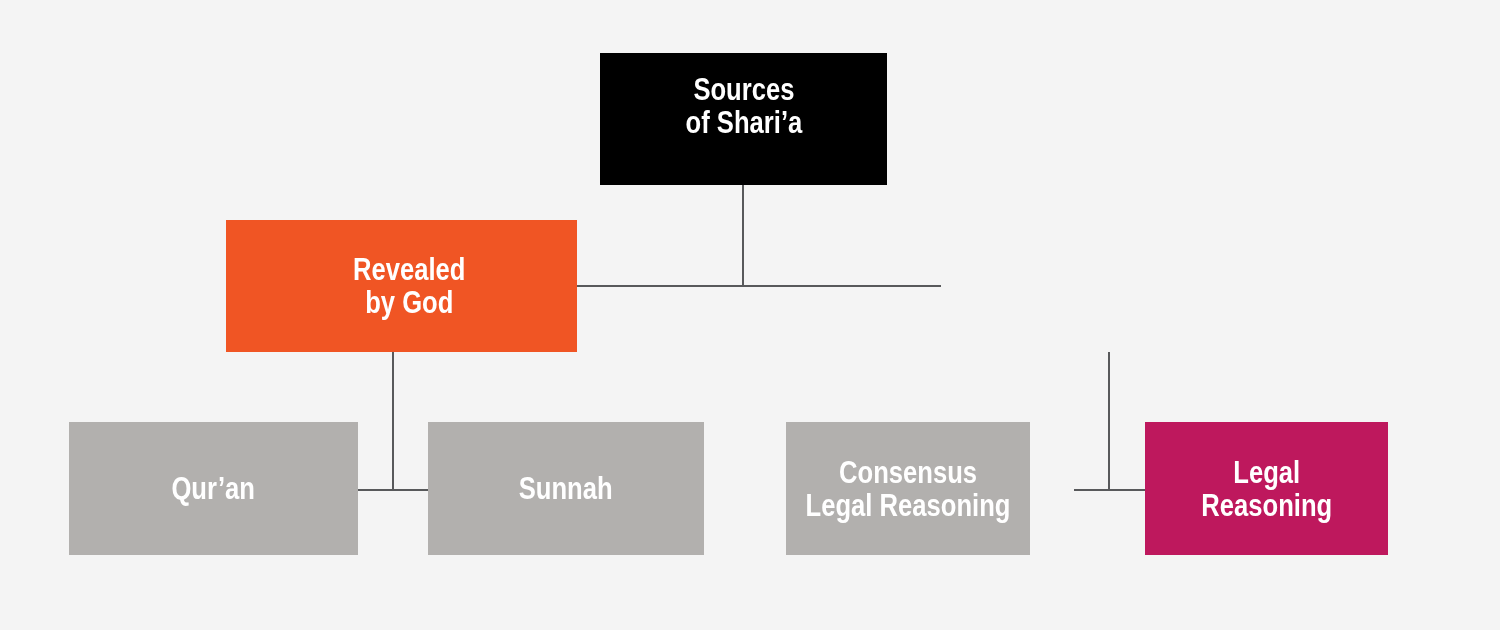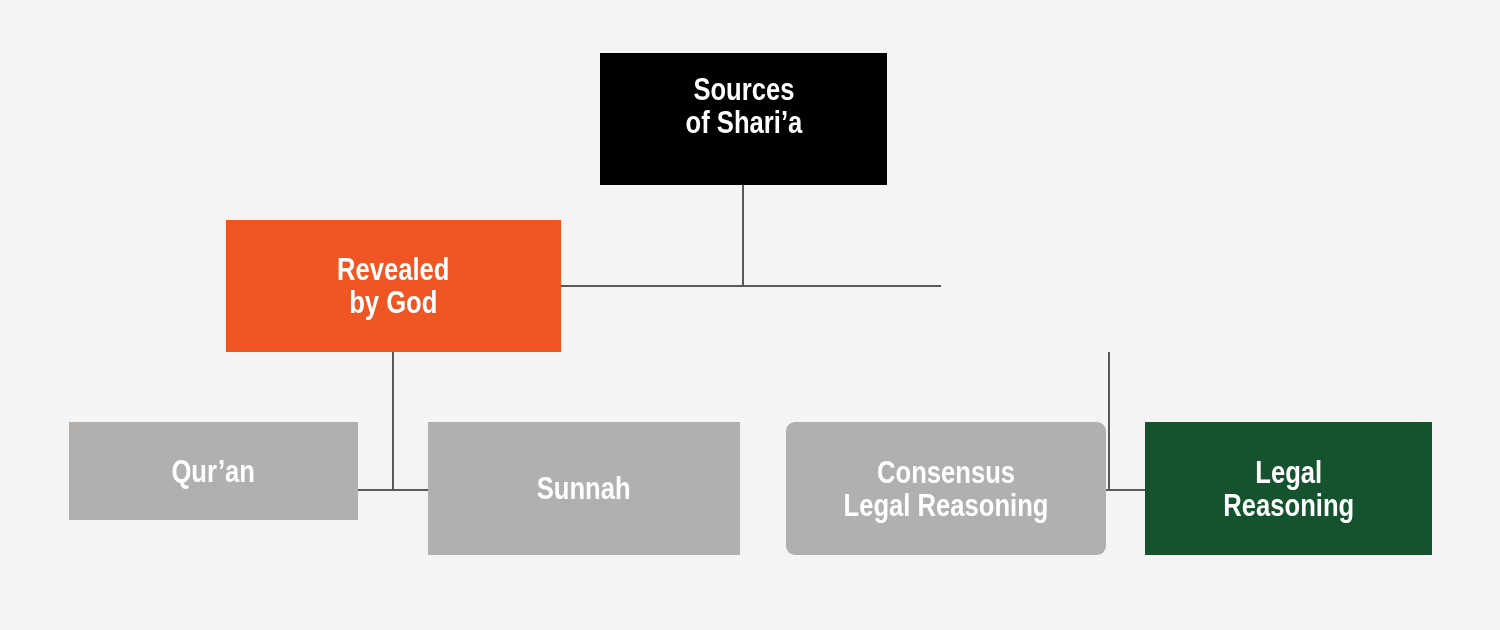--- a/index.html
+++ b/index.html
@@ -61,56 +61,56 @@
 
   <div class="node node-sources" style="left: 600px; top: 53px; width: 287px; height: 132px; background-color: #000000;">
     <div class="label-wrap">
       <div class="label">
         <span class="line">Sources</span>
         <span class="line">of Shari’a</span>
       </div>
     </div>
   </div>
 
-  <div class="node" style="left: 226px; top: 220px; width: 335px; height: 132px; background-color: rgb(240, 85, 36);">
+  <div class="node" style="left: 226px; top: 220px; width: 335px; height: 132px; background-color: rgb(240, 85, 36); padding-left: 16px;">
     <div class="label-wrap">
       <div class="label">
         <span class="line">Revealed</span>
         <span class="line">by God</span>
       </div>
     </div>
   </div>
 
 
-  <div class="node" style="left: 69px; top: 422px; width: 289px; height: 98px; background-color: rgb(178, 176, 174);">
+  <div class="node" style="left: 69px; top: 422px; width: 289px; height: 133px; background-color: rgb(178, 176, 174);">
     <div class="label-wrap">
       <div class="label">
         <span class="line">Qur’an</span>
       </div>
     </div>
   </div>
 
-  <div class="node" style="left: 428px; top: 422px; width: 312px; height: 133px; background-color: rgb(178, 176, 174);">
+  <div class="node" style="left: 428px; top: 422px; width: 276px; height: 133px; background-color: rgb(178, 176, 174);">
     <div class="label-wrap">
       <div class="label">
         <span class="line">Sunnah</span>
       </div>
     </div>
   </div>
 
-  <div class="node" style="left: 786px; top: 422px; width: 320px; height: 133px; background-color: rgb(178, 176, 174); border-radius: 9px;">
+  <div class="node" style="left: 786px; top: 422px; width: 244px; height: 133px; background-color: rgb(178, 176, 174);">
     <div class="label-wrap">
       <div class="label">
         <span class="line">Consensus</span>
         <span class="line">Legal Reasoning</span>
       </div>
     </div>
   </div>
 
-  <div class="node" style="left: 1145px; top: 422px; width: 287px; height: 133px; background-color: #14532d;">
+  <div class="node" style="left: 1145px; top: 422px; width: 243px; height: 133px; background-color: #be185d;">
     <div class="label-wrap">
       <div class="label">
         <span class="line">Legal</span>
         <span class="line">Reasoning</span>
       </div>
     </div>
   </div>
 
 </div>
 

